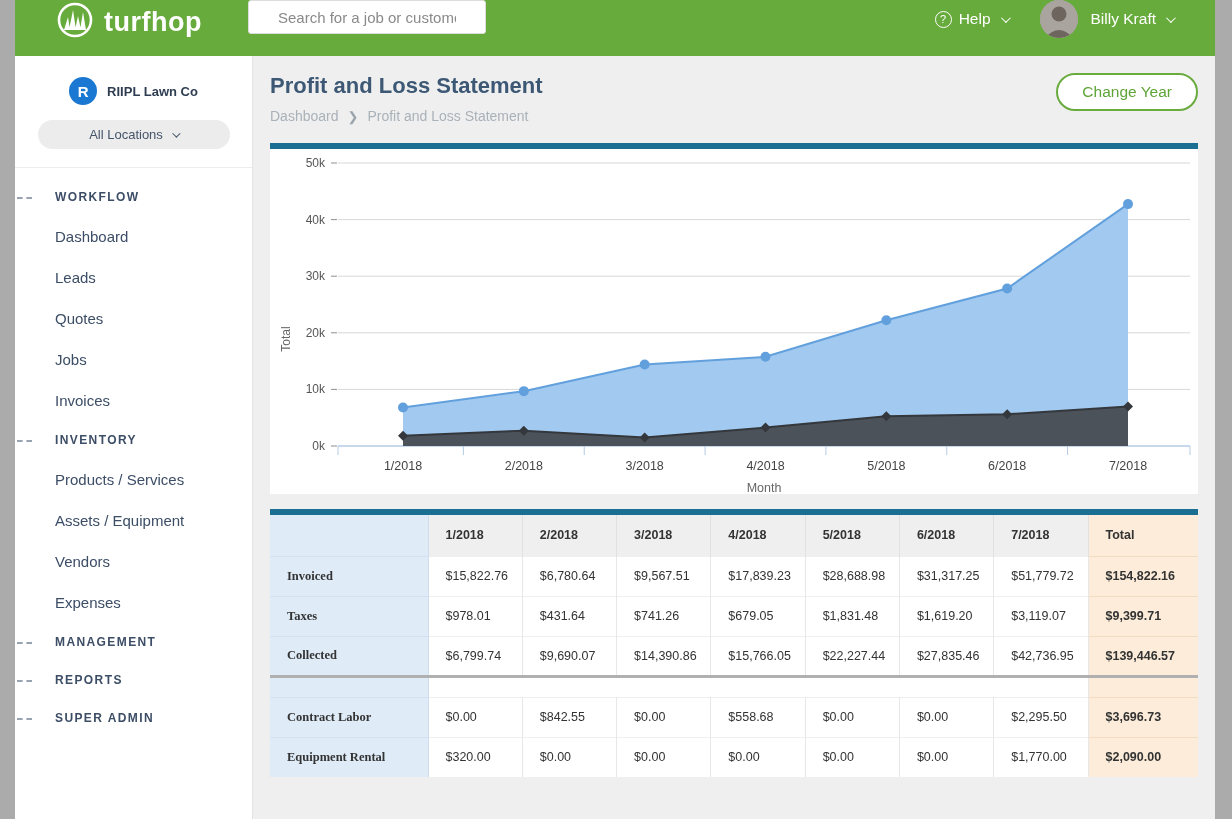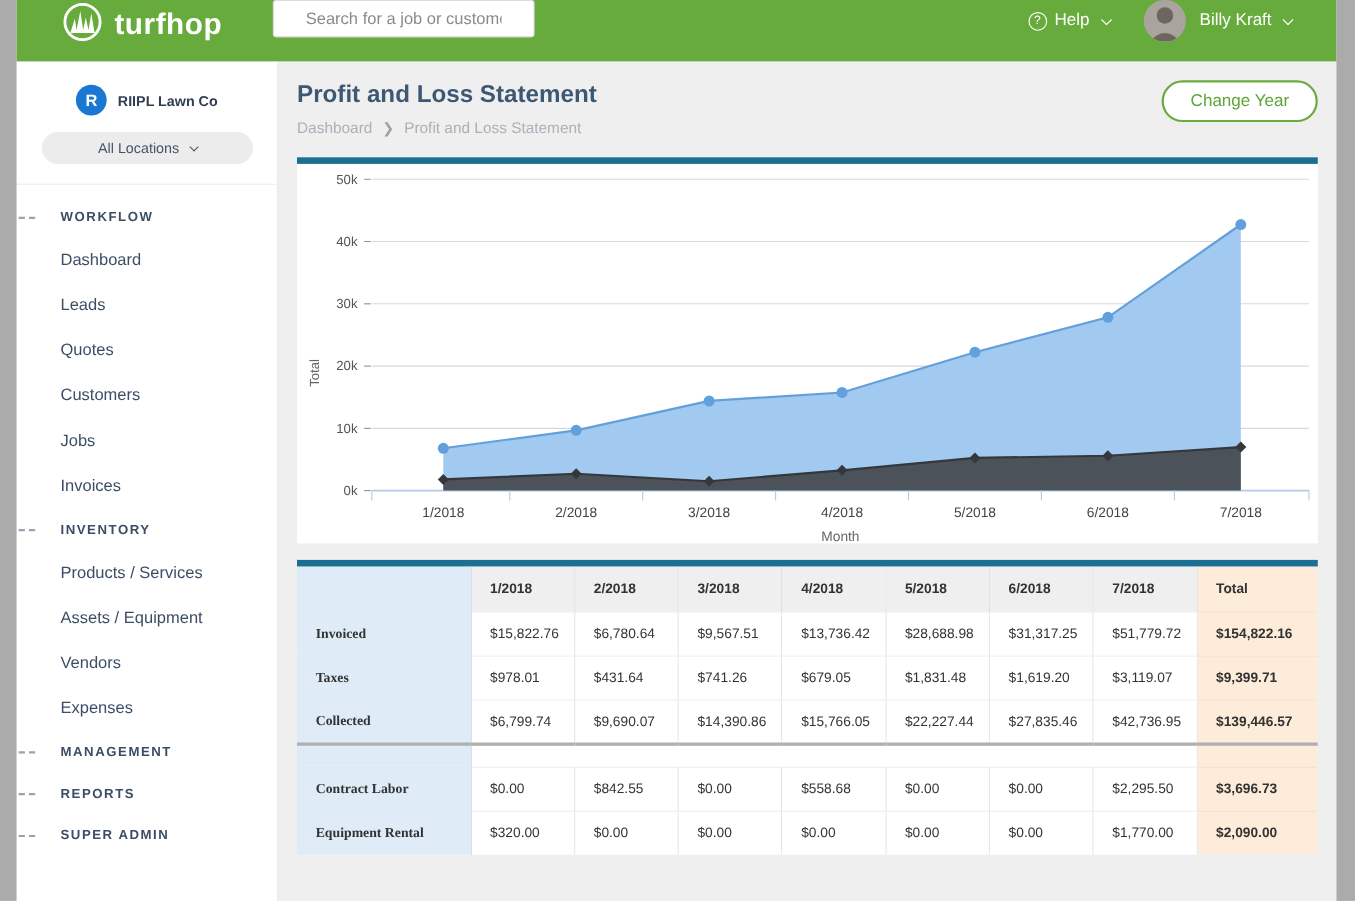--- a/index.html
+++ b/index.html
@@ -121,21 +121,20 @@
         <div class="loc-pill">
           <span>All Locations</span>
           <span class="chev"></span>
         </div>
       </div>
       <div class="nav-list" id="nav-sections">
           <div class="nav-section">WORKFLOW</div>
           <div class="nav-item">Dashboard</div>
           <div class="nav-item">Leads</div>
           <div class="nav-item">Quotes</div>
-          <div class="nav-item">Customers</div>
           <div class="nav-item">Jobs</div>
           <div class="nav-item">Invoices</div>
           <div class="nav-section">INVENTORY</div>
           <div class="nav-item">Products / Services</div>
           <div class="nav-item">Assets / Equipment</div>
           <div class="nav-item">Vendors</div>
           <div class="nav-item">Expenses</div>
           <div class="nav-section">MANAGEMENT</div>
           <div class="nav-section">REPORTS</div>
           <div class="nav-section">SUPER ADMIN</div>
@@ -236,21 +235,21 @@
                 <th>7/2018</th>
                 <th class="c-total">Total</th>
               </tr>
             </thead>
             <tbody>
               <tr>
                 <td class="c-label">Invoiced</td>
                 <td>$15,822.76</td>
                 <td>$6,780.64</td>
                 <td>$9,567.51</td>
-                <td>$13,736.42</td>
+                <td>$17,839.23</td>
                 <td>$28,688.98</td>
                 <td>$31,317.25</td>
                 <td>$51,779.72</td>
                 <td class="c-total">$154,822.16</td>
               </tr>
               <tr>
                 <td class="c-label">Taxes</td>
                 <td>$978.01</td>
                 <td>$431.64</td>
                 <td>$741.26</td>

